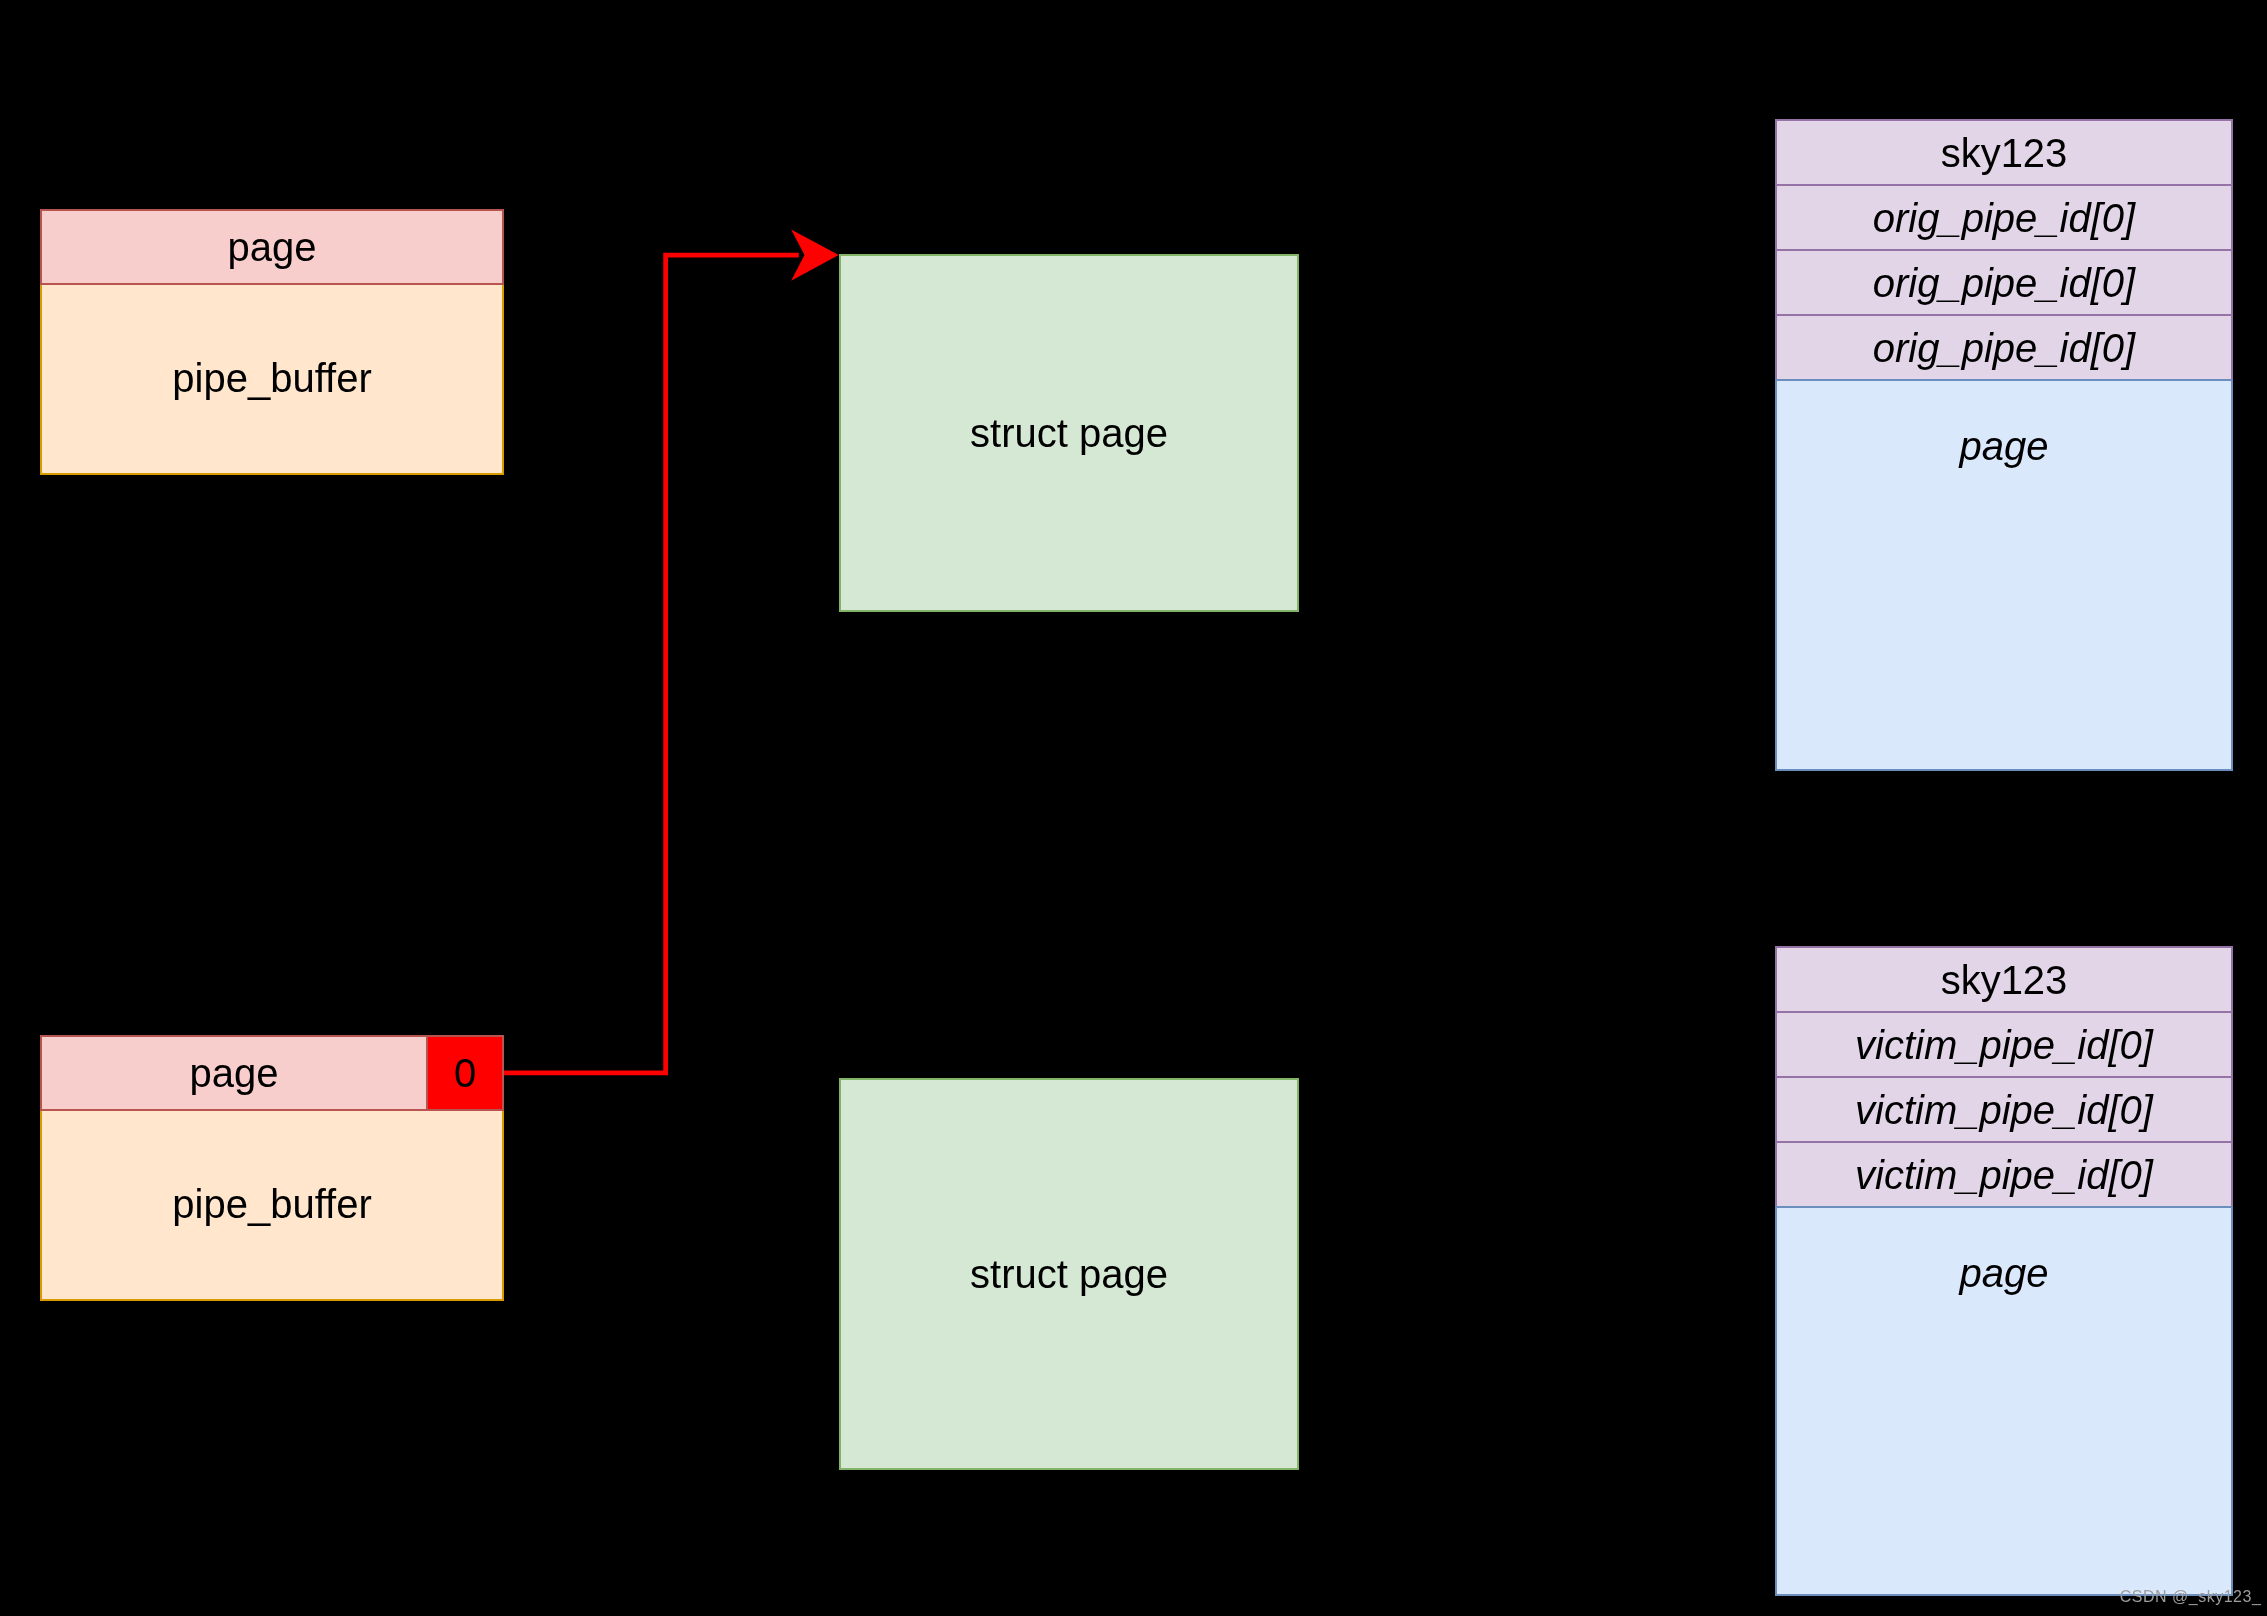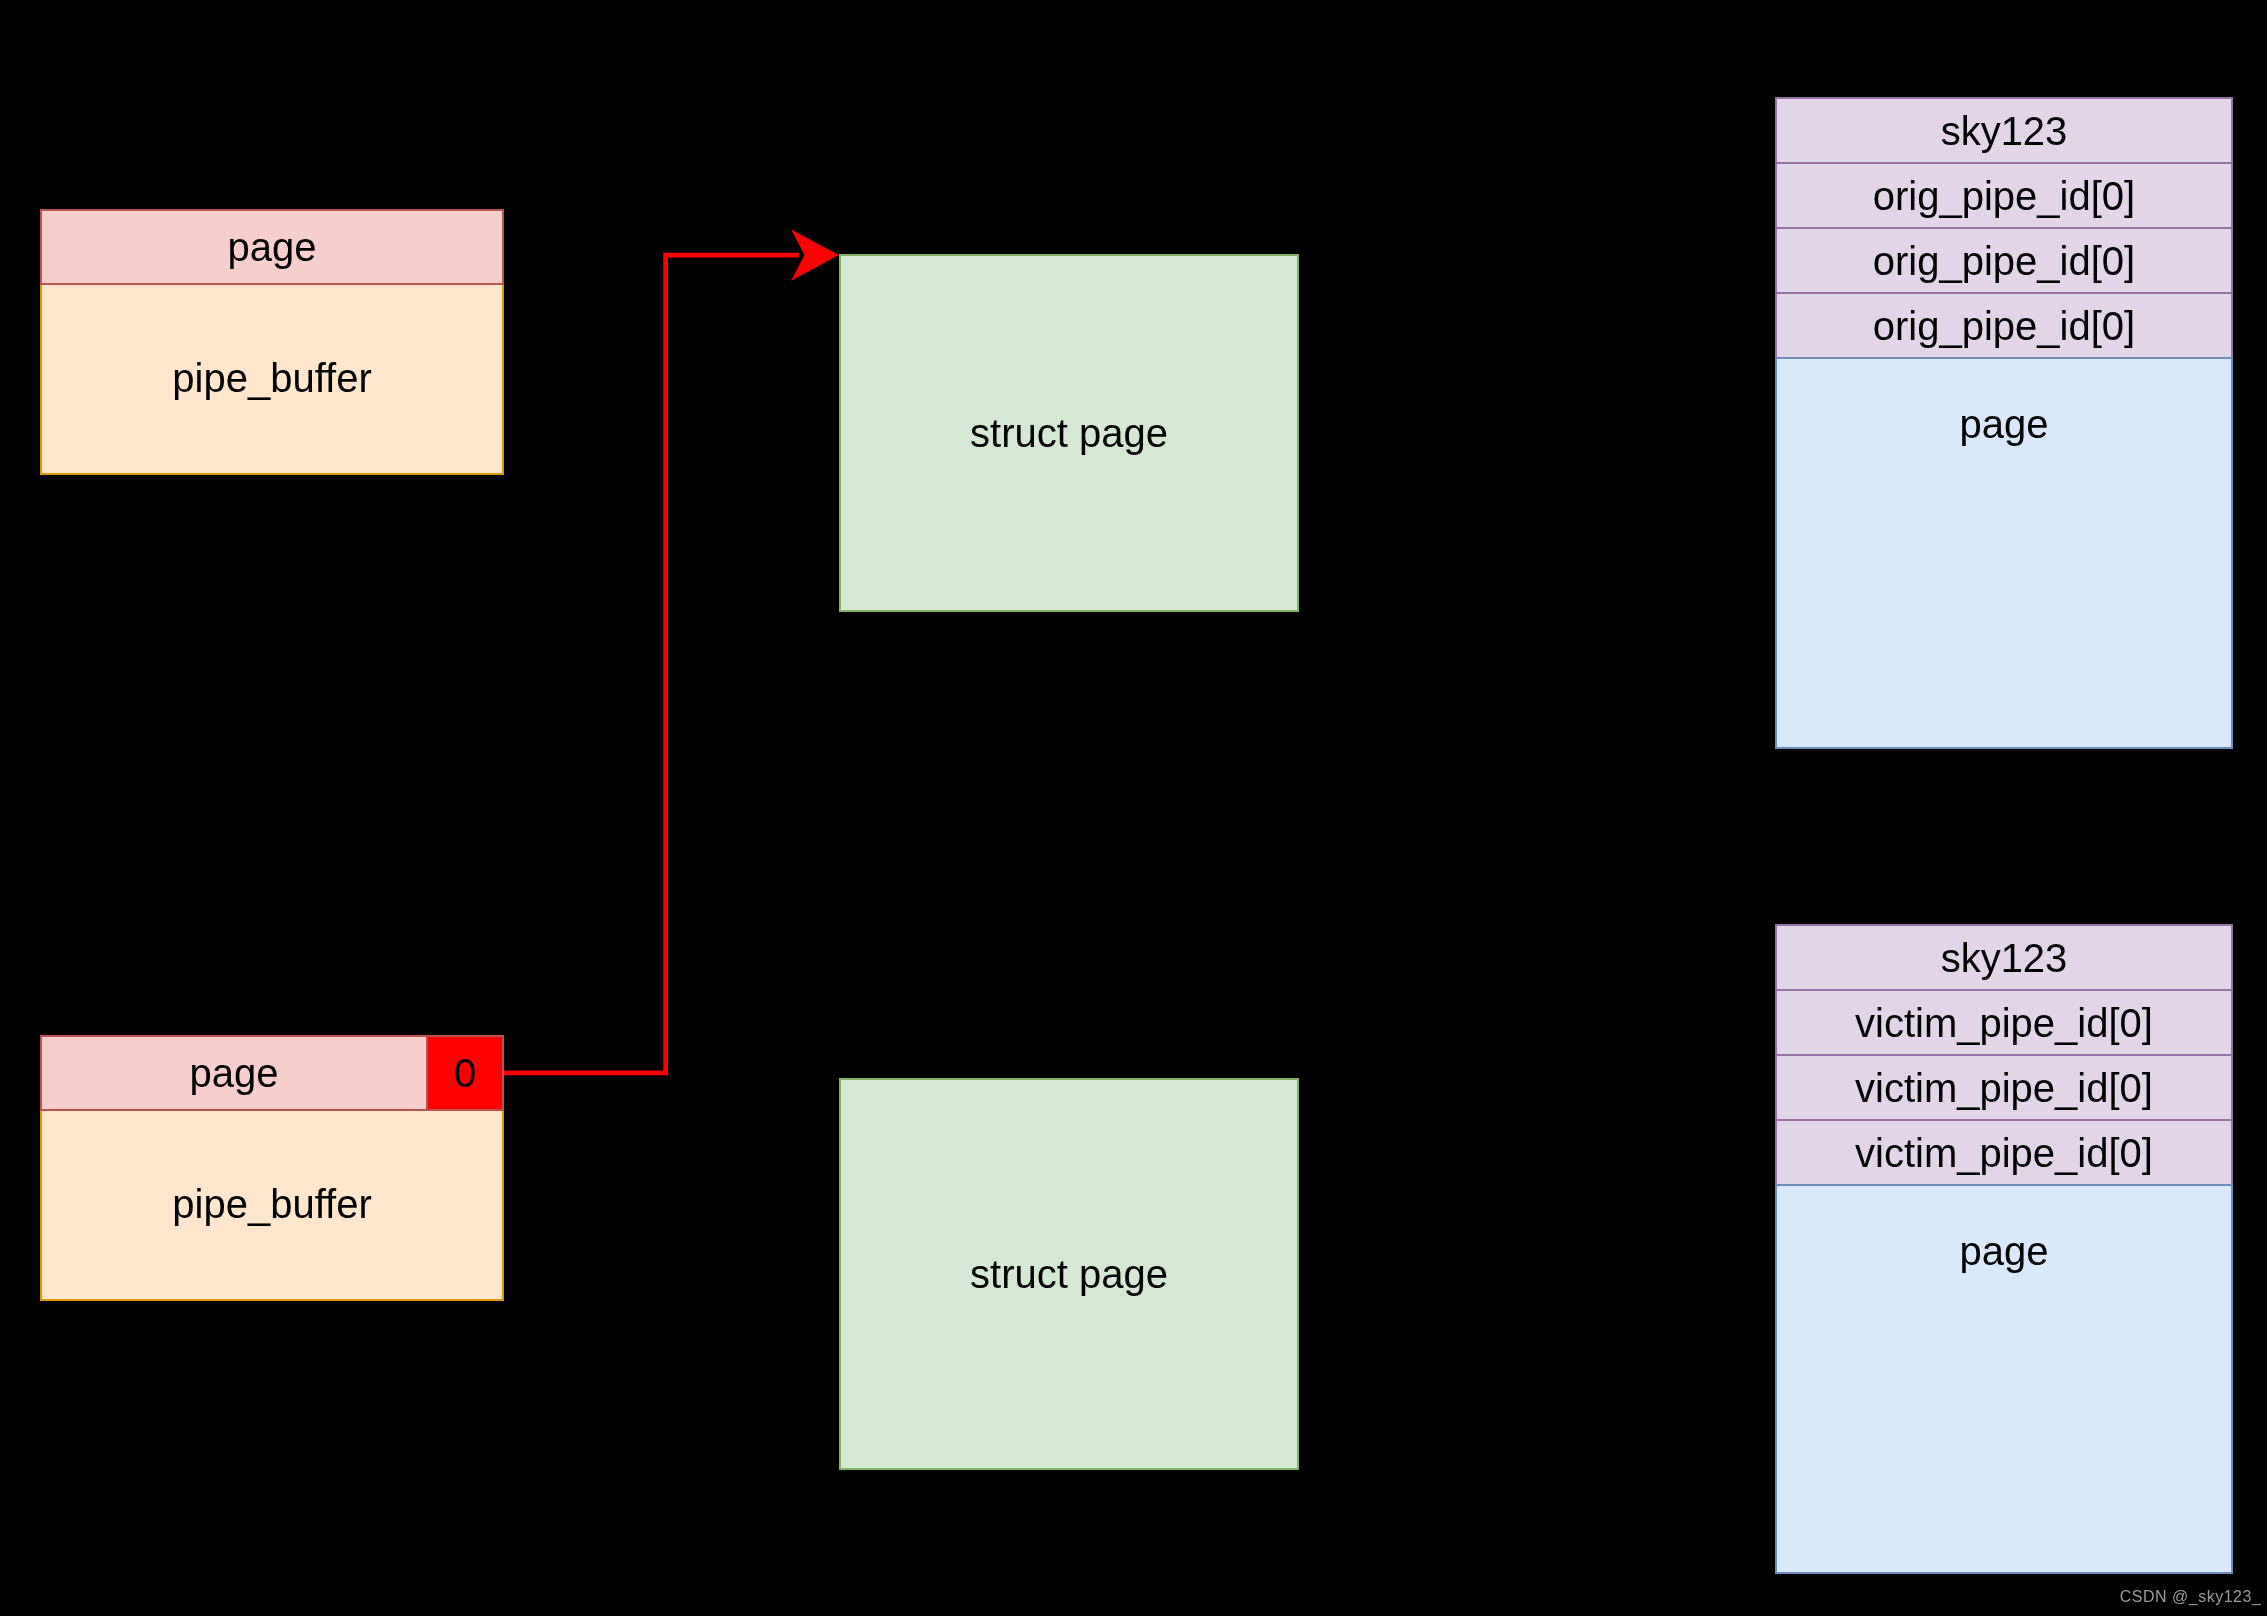--- a/index.html
+++ b/index.html
@@ -45,23 +45,23 @@
     display:flex; align-items:center; justify-content:center; font-size:40px;
   }
   .struct-page.top{top:254px; height:358px;}
   .struct-page.bottom{top:1078px; height:392px;}
   
   .stack{position:absolute; left:1775px; width:458px;}
   .stack.one{top:97px;}
   .stack.two{top:924px;}
   .stack-row{
     height:68px; background:var(--purple-fill); border:2.9px solid var(--purple-border);
-    display:flex; align-items:center; justify-content:center; font-size:40px;
+    display:flex; align-items:center; justify-content:center; font-size:40px;margin-top:22px;
   }
-  .stack-row + .stack-row, .stack .page-box{margin-top:-2.9px;}
+  .stack-row + .stack-row, .stack .page-box{margin-top:-2.9px;font-style:italic;}
   .page-box{
     background:var(--blue-fill); border:2.9px solid var(--blue-border);
     display:flex; align-items:flex-start; justify-content:center;
     padding-top:43px; font-size:40px;
   }
   .stack.one .page-box{height:392px;}
   .stack.two .page-box{height:390px;}
   
   .arrow-svg{position:absolute; left:0; top:0; width:2267px; height:1617px; pointer-events:none;}
   

